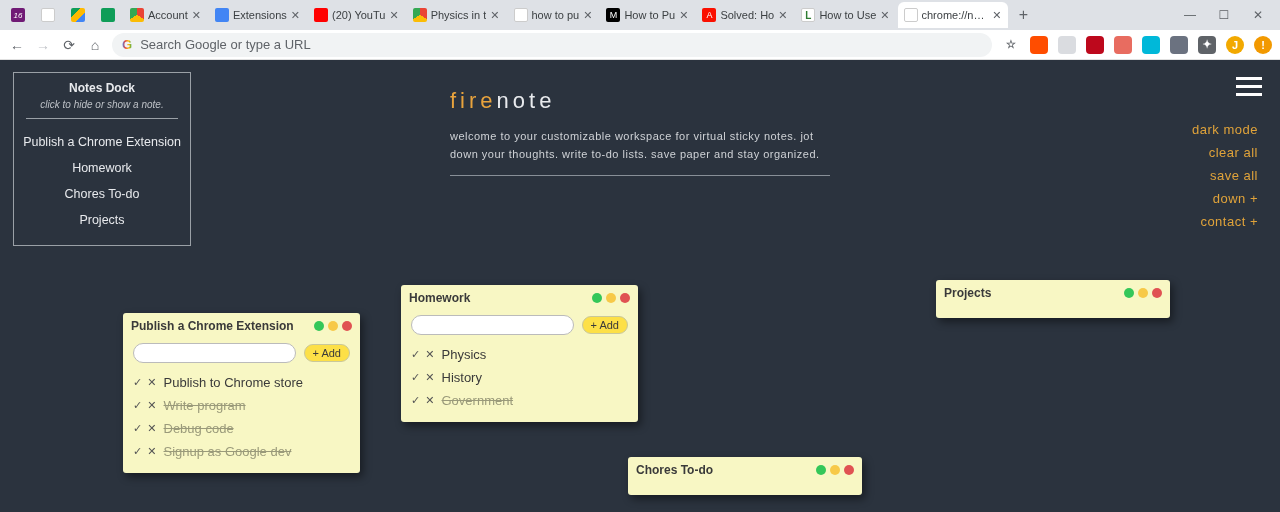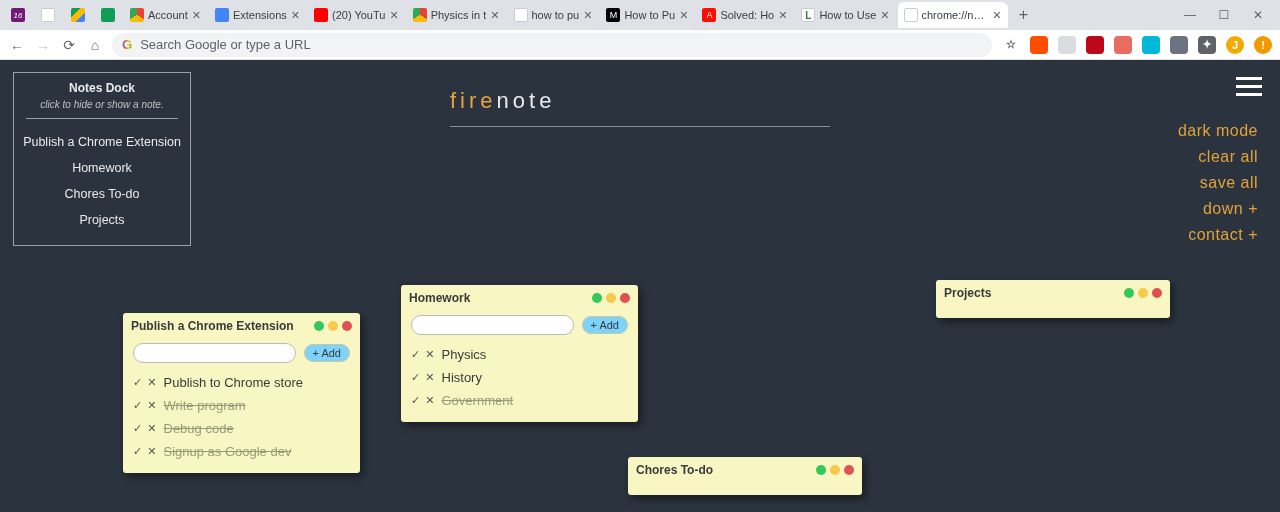--- a/index.html
+++ b/index.html
@@ -66,42 +66,42 @@
   .welcome { font-size:11px; letter-spacing:0.5px; color:#cfd2d6; margin-top:14px; line-height:1.6; max-width:380px;}
   .underline { width:380px; height:1px; background:#888f97; margin:12px auto 0; }
   .addnote {
     display:inline-block; margin-top:18px; background:#2b7de9; color:#fff;
     font-size:12px; padding:7px 14px; border-radius:3px; cursor:pointer; box-shadow:0 1px 2px rgba(0,0,0,.3);
   }
 
   
   .hamburger { position:absolute; right:18px; top:12px; cursor:pointer; }
   .hamburger div { width:26px; height:3px; background:#fff; margin:5px 0; }
-  .rmenu { position:absolute; right:22px; top:54px; text-align:right; font-size:16px; }
+  .rmenu { position:absolute; right:22px; top:54px; text-align:right; font-size:13px; }
   .rmenu div { color:#e0a33a; margin:8px 0; cursor:pointer; letter-spacing:.5px;}
 
   
   .note {
     position:absolute; background:#f8f7c4; border-radius:3px;
     box-shadow: 3px 4px 8px rgba(0,0,0,.45);
     color:#3a3a3a; font-size:12px;
   }
   .note .nhead { display:flex; align-items:center; padding:6px 8px 2px; font-weight:600; font-size:12px;}
   .note .nhead .ntitle { flex:1; }
   .note .dots { display:flex; gap:4px; }
   .note .dot { width:10px; height:10px; border-radius:50%; }
   .dg { background:#34c759; } .dy{background:#f7c948;} .dr{background:#e05252;}
   .note .nbody { padding:4px 10px 10px; }
   .note .addrow { display:flex; gap:8px; align-items:center; margin:4px 0 8px;}
   .note input.addin {
     flex:1; height:20px; border:1px solid #bbb; border-radius:10px; background:#fff;
     padding:0 8px; font-size:11px;
   }
   .note .addbtn {
-    background:#7dd3fc; border:1px solid #c9c89a; border-radius:10px;
+    background:#fde047; border:1px solid #c9c89a; border-radius:10px;
     padding:2px 8px; font-size:11px; cursor:pointer;
   }
   .note .row { display:flex; align-items:center; gap:6px; padding:4px 0; font-size:13px;}
   .note .row .cx { font-size:11px; color:#555; letter-spacing:1px;}
   .note .row.done .txt { text-decoration:line-through; color:#9a9a7a; }
 
   
   .fav-cal{background:#701a75;color:#fff;font-size:8px;display:flex;align-items:center;justify-content:center;font-style:italic;}
   .fav-gm{background:#fff;border:1px solid #ccc;}
   .fav-drv{background:linear-gradient(135deg,#0f9d58 33%,#ffba00 33% 66%,#4285f4 66%);}
@@ -220,20 +220,24 @@
         <div class="item">Homework</div>
         <div class="item">Chores To-do</div>
         <div class="item">Projects</div>
       </div>
   </div>
 
   <div class="center">
     <div class="brand">
       <span class="b1">fire</span><span class="b2">note</span>
     </div>
+    <div class="welcome">
+      <div>welcome to your customizable workspace for virtual sticky notes. jot</div>
+      <div>down your thoughts. write to-do lists. save paper and stay organized.</div>
+    </div>
     <div class="underline"></div>
   </div>
 
   <div class="hamburger">
       <div></div>
       <div></div>
       <div></div>
     </div>
   <div class="rmenu" id="rmenu-host">
       <div>dark mode</div>

